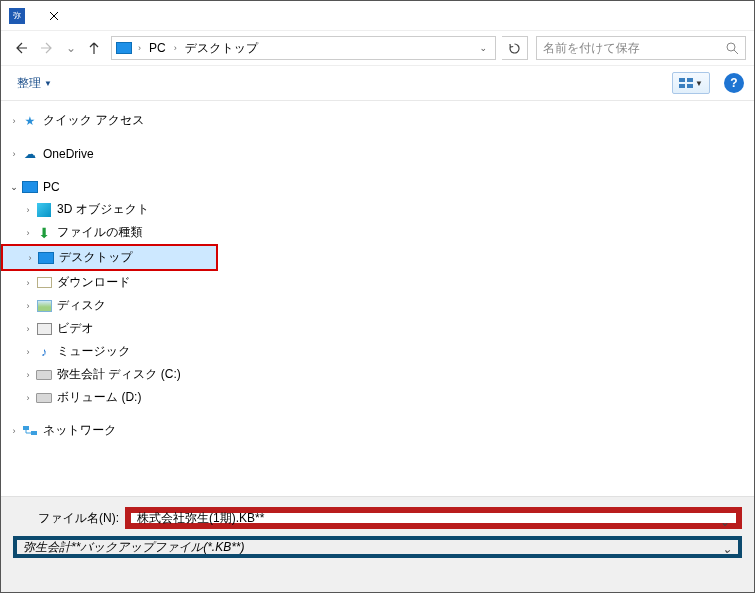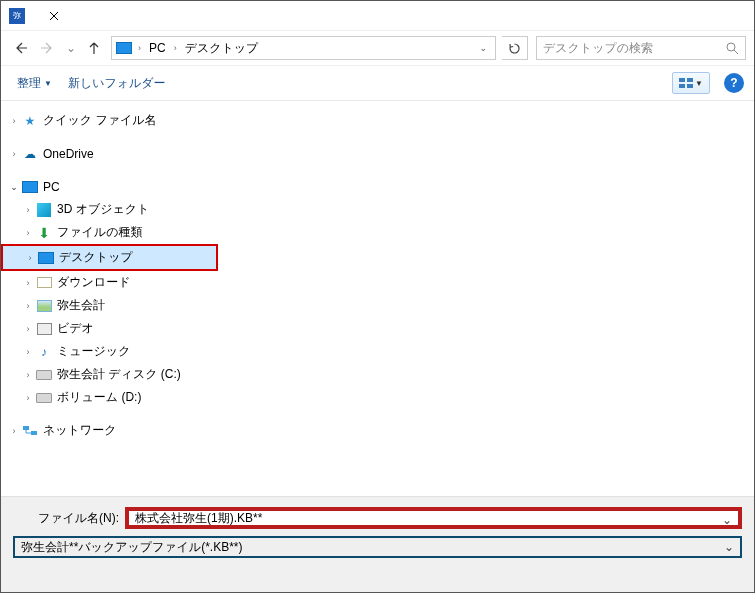--- a/index.html
+++ b/index.html
@@ -32,22 +32,22 @@
 .tree-item .chevron { width:14px; display:flex; justify-content:center; color:#666; font-size:9px;}
 .tree-item .ticon { width:18px; height:16px; display:flex; align-items:center; justify-content:center; margin-right:4px;}
 .tree-item.selected { background:#cde8ff; }
 .tree-highlight { border:2px solid #d40000; position:relative; }
 .tree-lbl {}
 .sep-row { height:10px;}
 .file-area { flex:1; }
 .bottom { border-top: 1px solid #e0e0e0; padding: 10px 12px 8px 12px; background:#f0f0f0; height: 112px;}
 .form-row { display:flex; align-items:center; margin-bottom:7px;}
 .form-row label { width:112px; text-align:right; padding-right:6px; color:#000;}
-.form-row .field { flex:1; height:22px; border:4px solid #b91c1c; background:#fff; display:flex; align-items:center; padding:0 6px; }
-.form-row .combo { flex:1; height:22px; border:2px solid #0c4a6e; background:#efefef; display:flex; align-items:center; padding:0 6px; position:relative;}
+.form-row .field { flex:1; height:22px; border:6px solid #b91c1c; background:#fff; display:flex; align-items:center; padding:0 6px; }
+.form-row .combo { flex:1; height:22px; border:4px solid #0c4a6e; background:#efefef; display:flex; align-items:center; padding:0 6px; position:relative;font-style:italic;}
 .combo::after, .field.dd::after { content:"⌄"; position:absolute; right:6px; color:#444; font-size:12px; top:2px;}
 .field.dd { position:relative; }
 .footer { height:40px; display:flex; align-items:center; padding:0 12px; background:#f0f0f0;}
 .footer-spacer { flex:1;}
 
 .ic-star { color:#2a8fd8; }
 .ic-cloud { color:#0a64a4;}
 .ic-monitor { width:16px; height:12px; background:#1e90e8; border:1px solid #0d6fb8;}
 .ic-cube { width:14px;height:14px; background:linear-gradient(135deg,#3fc9f0,#0894c6);}
 .ic-down { color:#1f9c3c; font-size:14px;}
@@ -96,35 +96,32 @@
     <span class="addr-part">デスクトップ</span>
     <span class="addr-dd">⌄</span>
   </div>
   <div class="refresh">
     <svg width="13" height="13" viewBox="0 0 13 13">
         <path d="M6.5 2 A4.5 4.5 0 1 1 2.3 5" stroke="#444" stroke-width="1.2" fill="none"></path>
         <path d="M2 2 L2.3 5 L5.2 4.5" stroke="#444" stroke-width="1.2" fill="none"></path>
       </svg>
   </div>
   <div class="search">
-    <span>デスクトップの検索</span>
+    <span>名前を付けて保存</span>
     <svg width="13" height="13" viewBox="0 0 13 13">
         <circle cx="5" cy="5" r="4" stroke="#888" fill="none"></circle>
         <path d="M8 8 L12 12" stroke="#888"></path>
       </svg>
   </div>
 </div>
 
 <div class="toolbar">
   <div class="tb-btn">
     <span>整理</span>
     <span class="dd">▼</span>
-  </div>
-  <div class="tb-btn">
-    <span>新しいフォルダー</span>
   </div>
   <div class="tb-spacer"></div>
   <div class="view-btn">
     <svg width="14" height="12" viewBox="0 0 14 12">
         <rect x="0" y="1" width="6" height="4" fill="#3b7fbf"></rect>
         <rect x="8" y="1" width="6" height="4" fill="#3b7fbf"></rect>
         <rect x="0" y="7" width="6" height="4" fill="#3b7fbf"></rect>
         <rect x="8" y="7" width="6" height="4" fill="#3b7fbf"></rect>
       </svg>
     <span style="font-size:8px;color:#333">▼</span>
@@ -133,21 +130,21 @@
     <span>?</span>
   </div>
 </div>
 
 <div class="main">
   <div class="tree">
 
     <div class="tree-item" style="padding-left:6px">
       <span class="chevron">›</span>
       <span class="ticon ic-star">★</span>
-      <span class="tree-lbl">クイック ファイル名</span>
+      <span class="tree-lbl">クイック アクセス</span>
     </div>
     <div class="sep-row"></div>
 
     <div class="tree-item" style="padding-left:6px">
       <span class="chevron">›</span>
       <span class="ticon ic-cloud">☁</span>
       <span class="tree-lbl">OneDrive</span>
     </div>
     <div class="sep-row"></div>
 
@@ -189,21 +186,21 @@
           <span class="ic-folder" style="background:#fff;border-color:#b8b086"></span>
         </span>
       <span class="tree-lbl">ダウンロード</span>
     </div>
 
     <div class="tree-item" style="padding-left:20px">
       <span class="chevron">›</span>
       <span class="ticon">
           <span class="ic-pic"></span>
         </span>
-      <span class="tree-lbl">弥生会計</span>
+      <span class="tree-lbl">ディスク</span>
     </div>
 
     <div class="tree-item" style="padding-left:20px">
       <span class="chevron">›</span>
       <span class="ticon">
           <span class="ic-vid"></span>
         </span>
       <span class="tree-lbl">ビデオ</span>
     </div>
 

